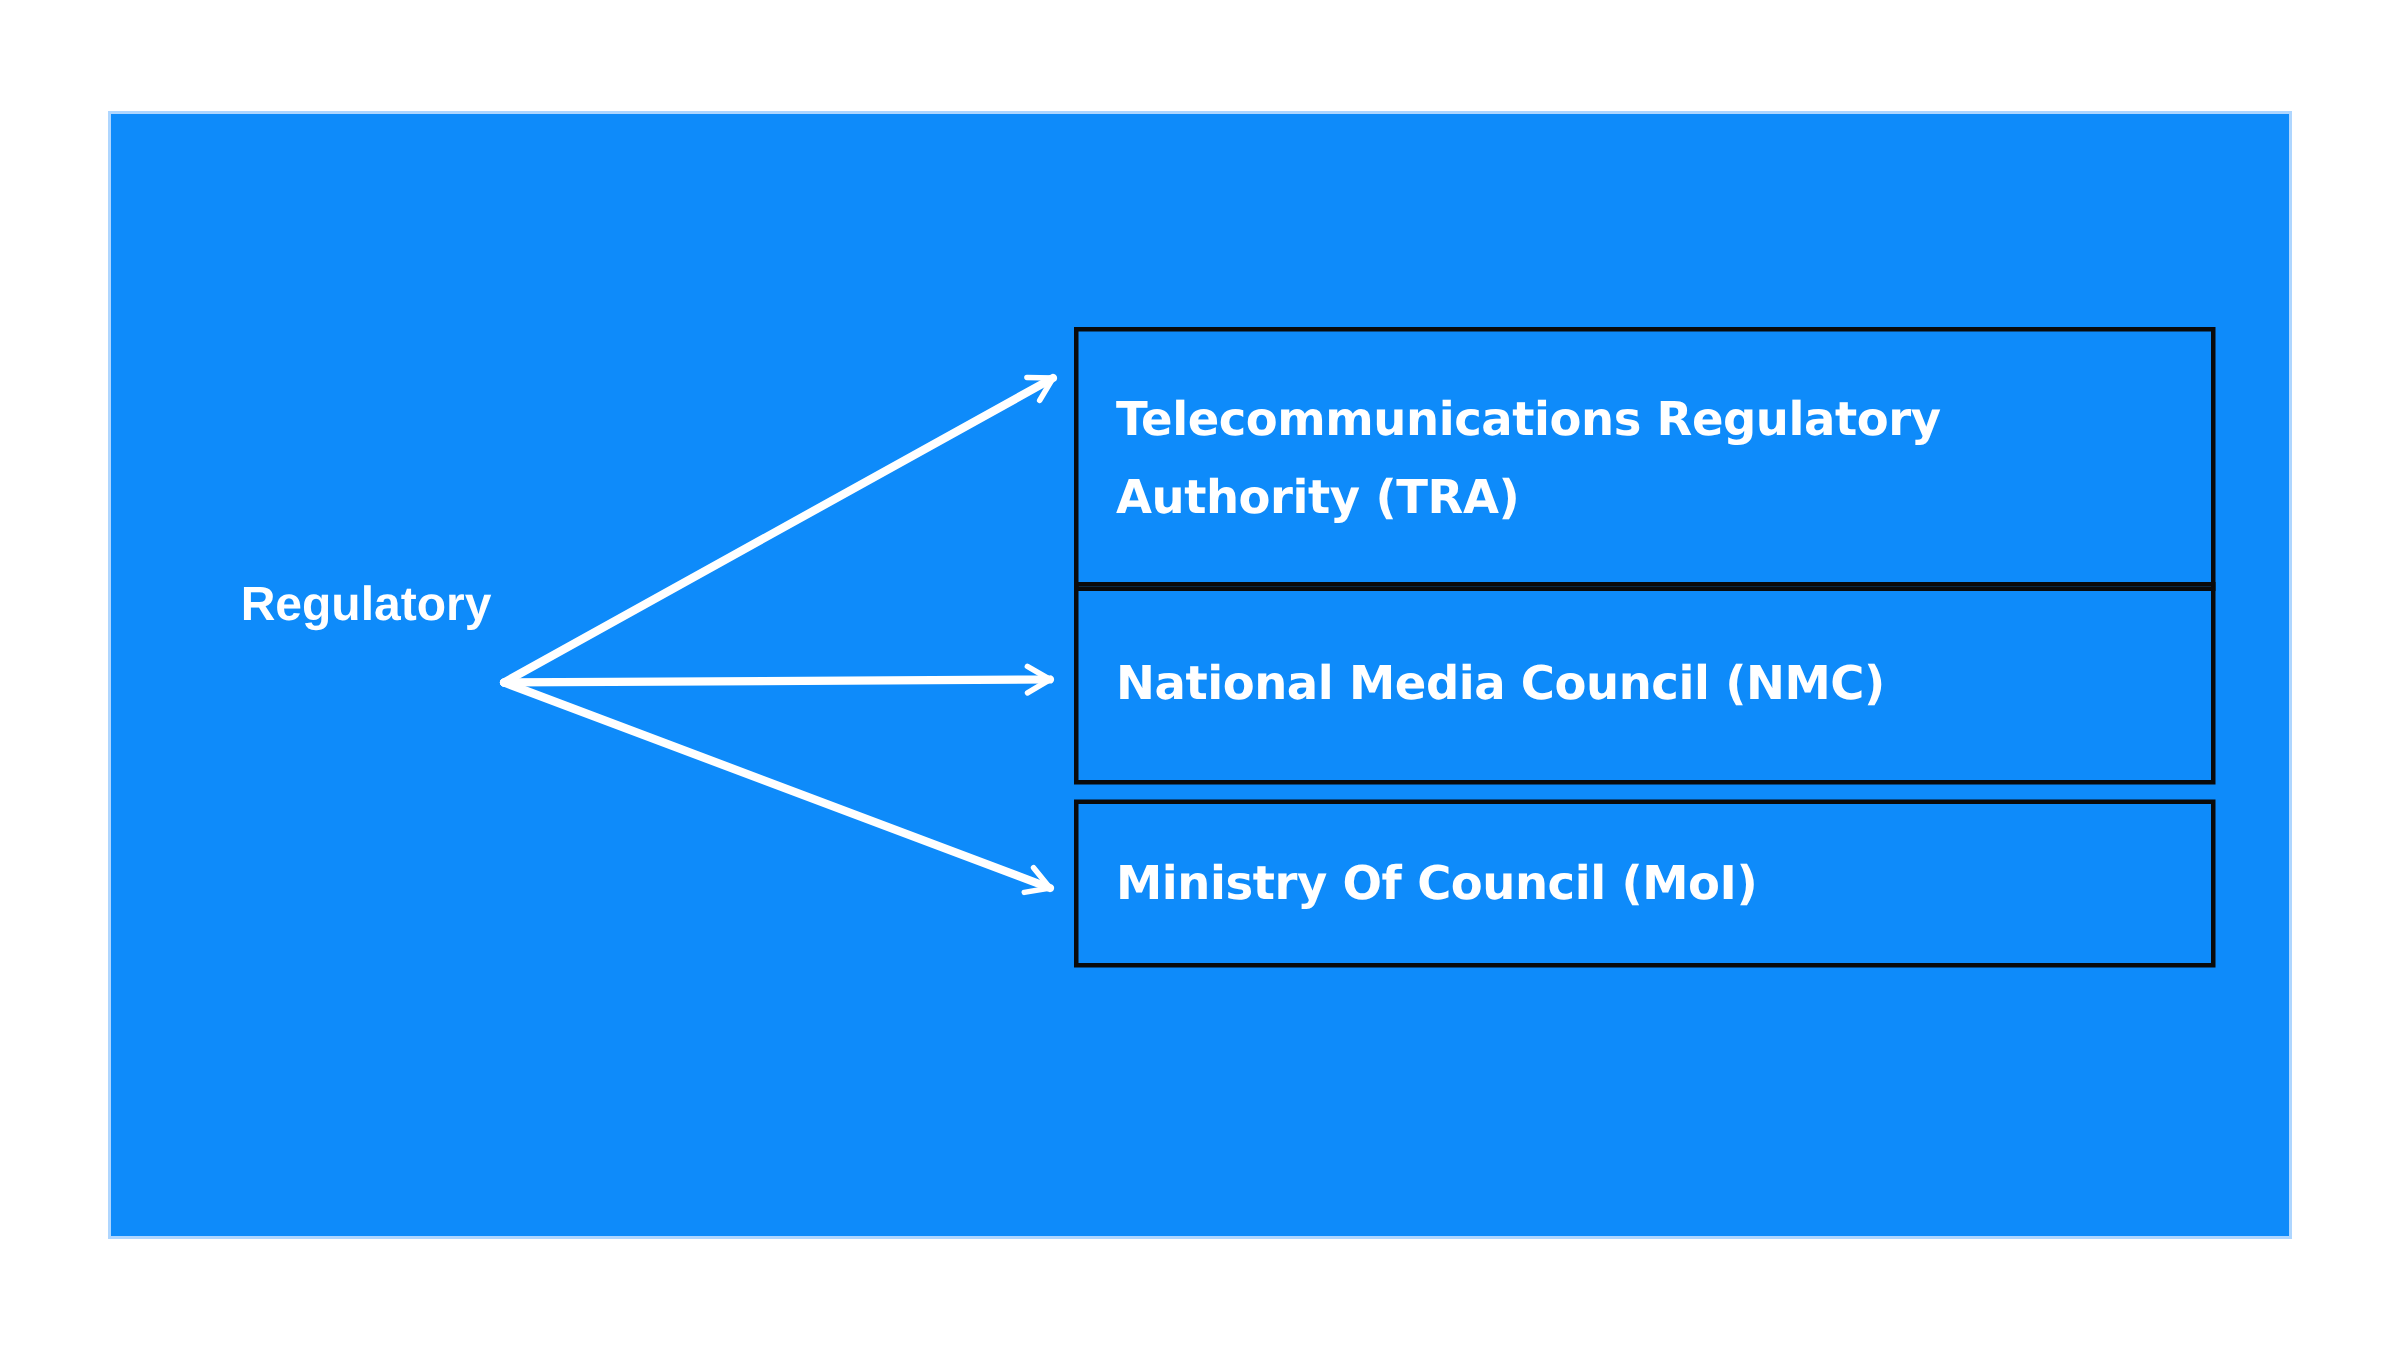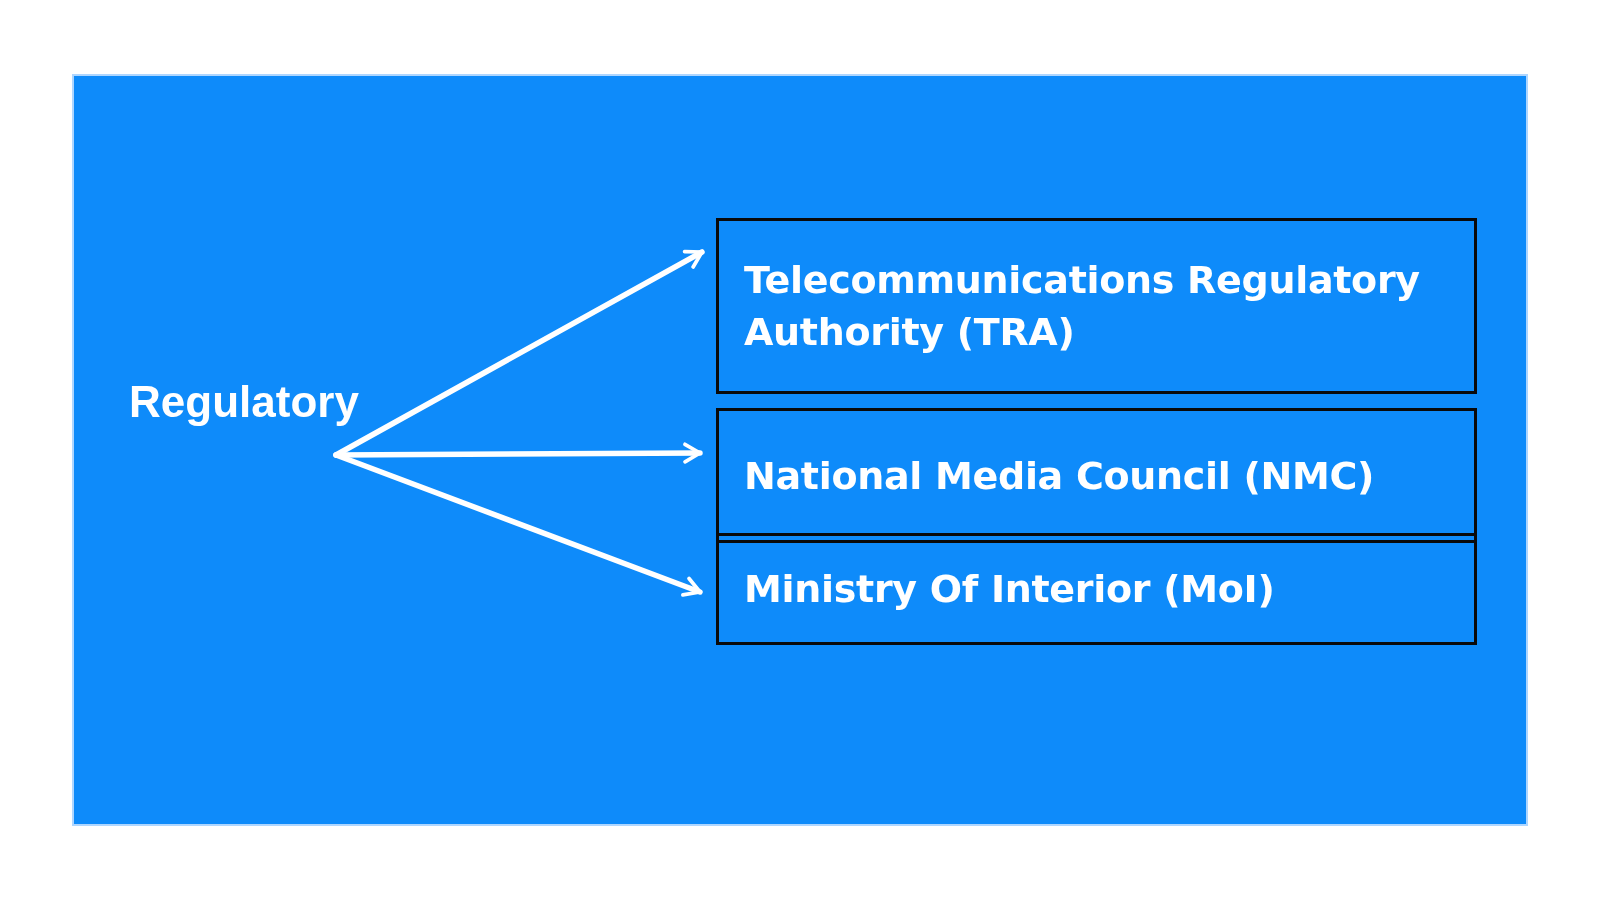--- a/index.html
+++ b/index.html
@@ -17,37 +17,37 @@
   .panel{
     position:absolute;left:72px;top:74px;width:1456px;height:752px;
     background:var(--panel-bg);
     border:2px solid var(--panel-edge);
   }
 
   .root-label{
     position:absolute;left:88px;top:372px;width:312px;
     text-align:center;color:var(--text);
     font-family:"Liberation Sans","DejaVu Sans",sans-serif;
-    font-weight:bold;font-size:44px;line-height:60px;
+    font-weight:bold;font-size:32px;line-height:60px;
   }
 
   .arrows{position:absolute;left:0;top:0;width:1600px;height:900px;pointer-events:none;}
 
   .node-box{
     position:absolute;left:716px;width:761px;
     border:3px solid var(--box-border);
     display:flex;align-items:center;
     padding:6px 40px 6px 25px;
     color:var(--text);
     font-family:"DejaVu Sans",sans-serif;
-    font-weight:bold;font-size:38px;line-height:52px;
+    font-weight:bold;font-size:31px;line-height:52px;
     letter-spacing:-0.3px;
   }
   .node-box.tra{top:218px;height:176px;}
-  .node-box.nmc{top:408px;height:135px;}
+  .node-box.nmc{top:388px;height:135px;}
   .node-box.moi{top:533px;height:112px;}
 </style>
 </head>
 <body>
 
 <div class="panel"></div>
 
 <div class="root-label">
   <div>Regulatory</div>
 </div>
@@ -63,14 +63,14 @@
   <path d="M336 455 L700 592" stroke="#ffffff" stroke-width="5.5" stroke-linecap="round" fill="none" marker-end="url(#arrowhead)"></path>
 </svg>
 
 <div class="node-box tra">
   <span>Telecommunications Regulatory Authority (TRA)</span>
 </div>
 <div class="node-box nmc">
   <span>National Media Council (NMC)</span>
 </div>
 <div class="node-box moi">
-  <span>Ministry Of Interior (MoI)</span>
+  <span>Ministry Of Council (MoI)</span>
 </div>
 
 </body></html>

